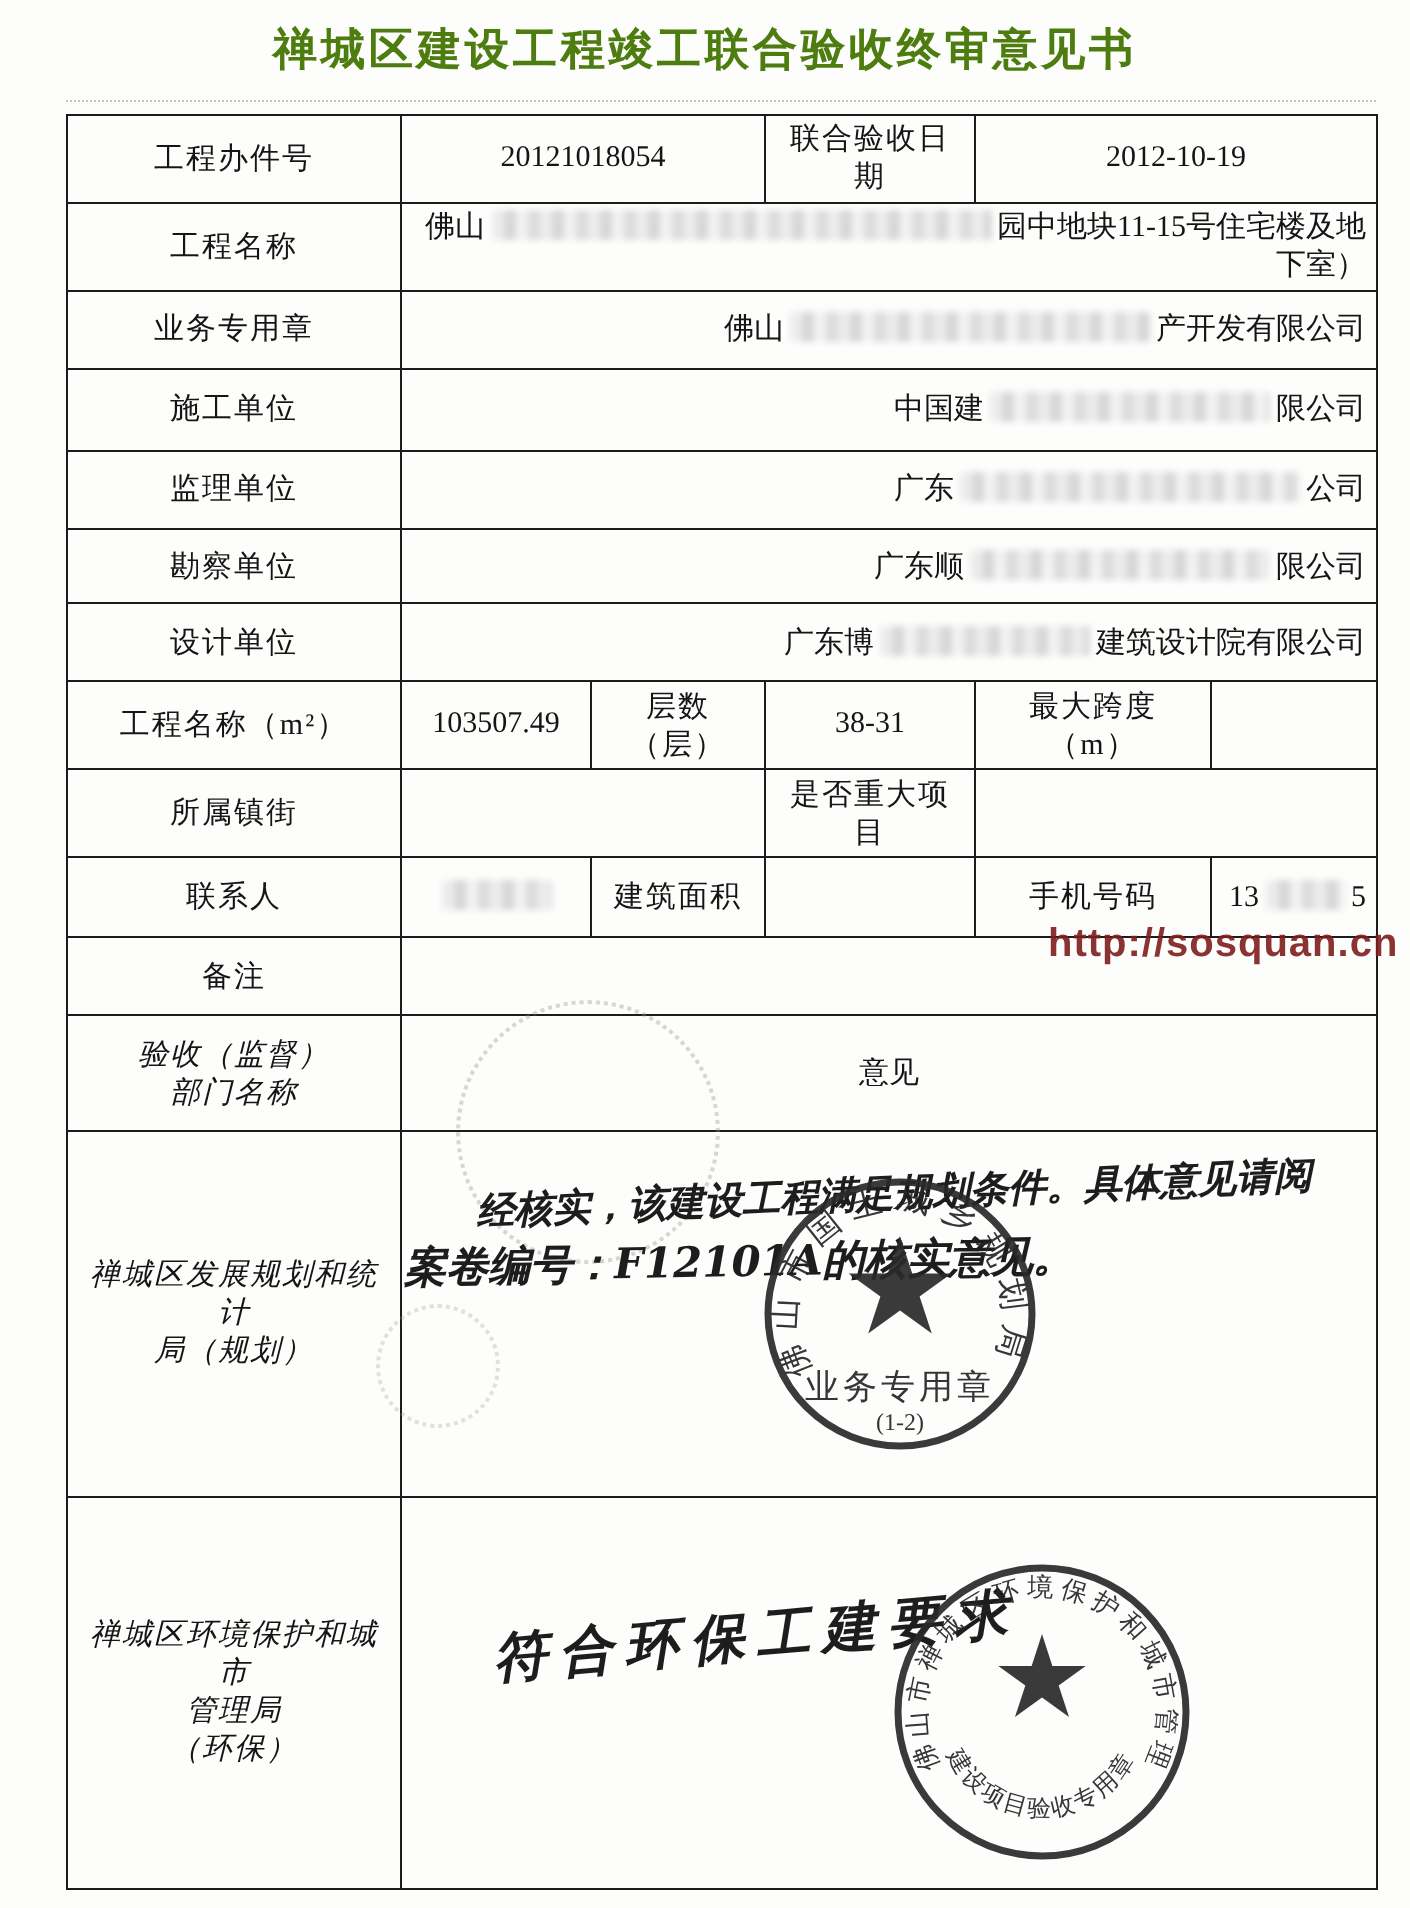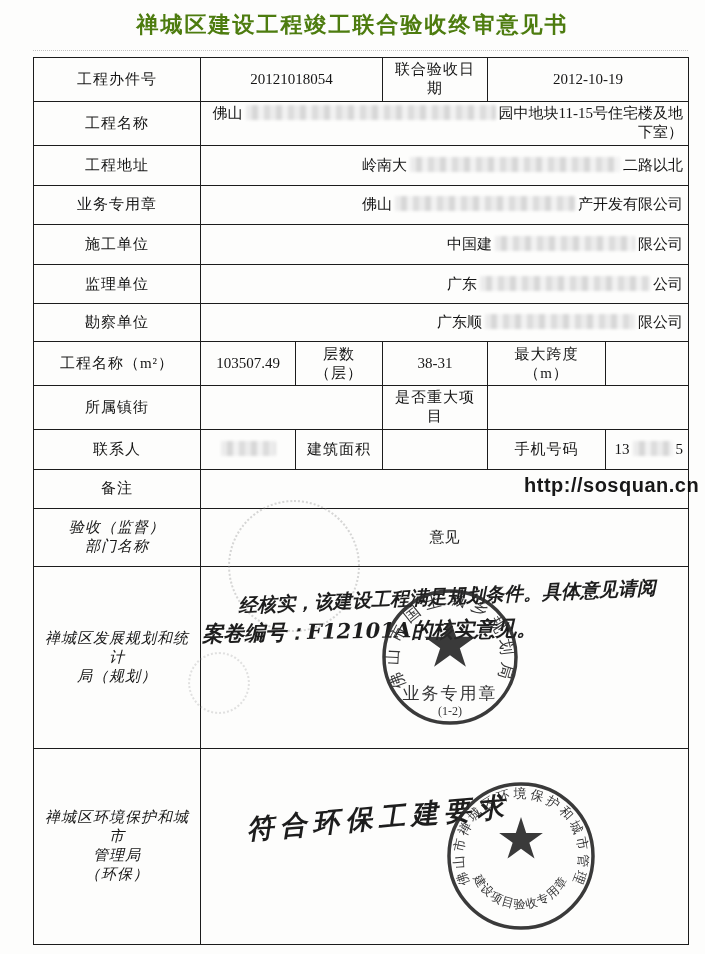--- a/index.html
+++ b/index.html
@@ -77,24 +77,20 @@
       <td class="ctr" colspan="2">20121018054</td>
       <td class="lbl">联合验收日期</td>
       <td class="ctr" colspan="2">2012-10-19</td>
     </tr>
 
     <tr style="height:43px">
       <td class="lbl">工程名称</td>
       <td class="val" colspan="5"><span>佛山</span><span class="redact" style="width:250px"></span><span>园中地块11-15号住宅楼及地下室）</span></td>
     </tr>
 
-    <tr style="height:39px">
-      <td class="lbl">工程地址</td>
-      <td class="val" colspan="5"><span>岭南大</span><span class="redact" style="width:210px"></span><span>二路以北</span></td>
-    </tr>
 
     <tr style="height:38px">
       <td class="lbl">业务专用章</td>
       <td class="val" colspan="5"><span>佛山</span><span class="redact" style="width:180px"></span><span>产开发有限公司</span></td>
     </tr>
 
     <tr style="height:40px">
       <td class="lbl">施工单位</td>
       <td class="val" colspan="5"><span>中国建</span><span class="redact" style="width:140px"></span><span>限公司</span></td>
     </tr>
@@ -102,20 +98,24 @@
     <tr style="height:38px">
       <td class="lbl">监理单位</td>
       <td class="val" colspan="5"><span>广东</span><span class="redact" style="width:170px"></span><span>公司</span></td>
     </tr>
 
     <tr style="height:37px">
       <td class="lbl">勘察单位</td>
       <td class="val" colspan="5"><span>广东顺</span><span class="redact" style="width:150px"></span><span>限公司</span></td>
     </tr>
 
+    <tr style="height:38px">
+      <td class="lbl">设计单位</td>
+      <td class="val" colspan="5"><span>广东博</span><span class="redact" style="width:105px"></span><span>建筑设计院有限公司</span></td>
+    </tr>
 
     <tr style="height:39px">
       <td class="lbl">工程名称（m²）</td>
       <td class="ctr">103507.49</td>
       <td class="lbl">层数（层）</td>
       <td class="ctr">38-31</td>
       <td class="lbl">最大跨度（m）</td>
       <td class="ctr"></td>
     </tr>
 
@@ -163,21 +163,21 @@
         <span class="line">（环保）</span>
       </td>
       <td colspan="5"></td>
     </tr>
   </tbody>
     </table>
 
   <div class="overlay ghost g1"></div>
   <div class="overlay ghost g2"></div>
 
-  <div class="overlay watermark" style="left: 524px; top: 461px; color: #000000; margin-top: 13px;" title="http://sosquan.cn">http://sosquan.cn</div>
+  <div class="overlay watermark" style="left: 524px; top: 461px; color: #7f1d1d;" title="http://sosquan.cn">http://sosquan.cn</div>
 
   <div class="overlay hand hw-p1">经核实，该建设工程满足规划条件。具体意见请阅</div>
   <div class="overlay hand hw-p2">案卷编号：F12101A的核实意见。</div>
 
   <svg class="overlay stamp" style="left:374px; top:585px;" width="152" height="148" viewBox="0 0 152 148">
     <circle cx="76" cy="72" r="66" fill="none" stroke="#2a2a2a" stroke-width="3.5"></circle>
     <defs>
       <path id="arcP" d="M 36.2,105.4 A 52,52 0 1 1 115.8,105.4" fill="none"></path>
     </defs>
     <text font-size="16" letter-spacing="6">

